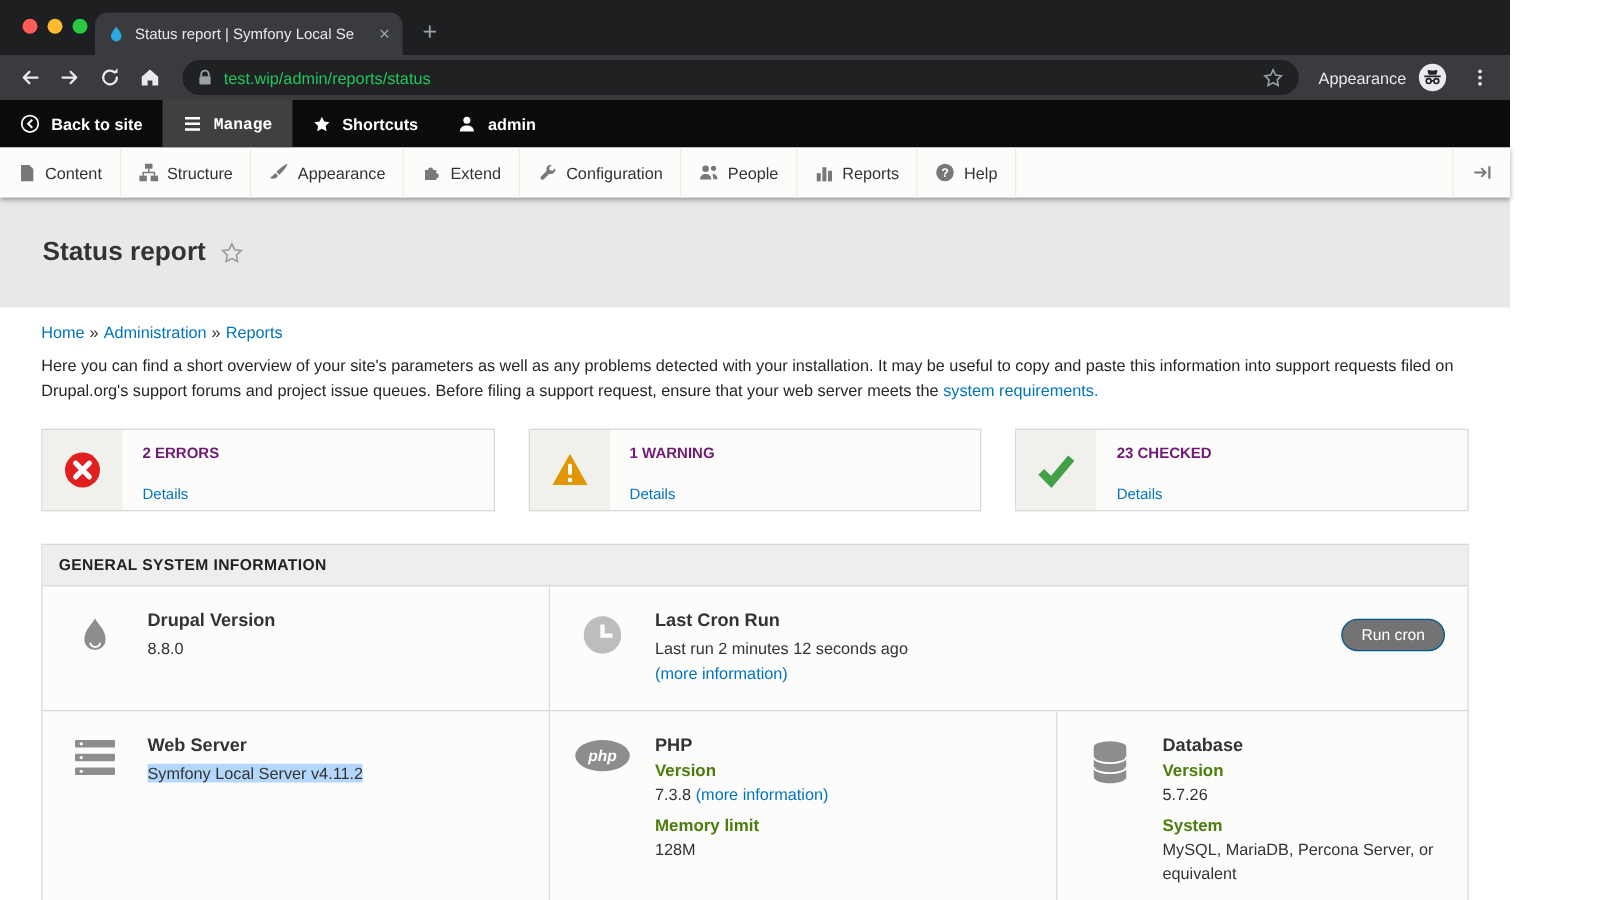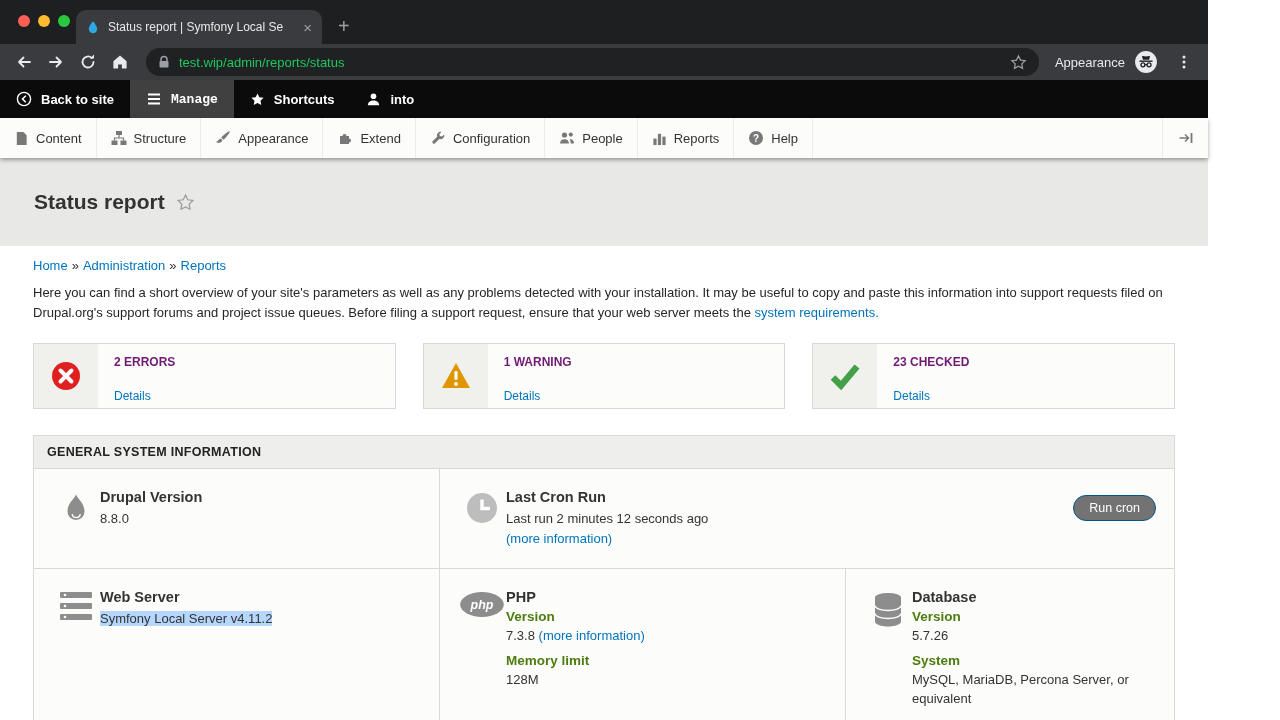--- a/index.html
+++ b/index.html
@@ -54,21 +54,21 @@
   .card { flex:1; border:1px solid #d8d8d6; background:#fcfcfa; display:flex; height:66px; overflow:hidden; }
   .card-icon { width:64px; flex:0 0 64px; background:#f0f0ed; display:flex; align-items:center; justify-content:center; }
   .card-body { padding:11px 16px; }
   .card-label { font-weight:bold; font-size:12px; color:#701a75; margin-bottom:17px; }
 
   .sysinfo { border:1px solid #d8d8d6; background:#fcfcfa; }
   .sysinfo-header { background:#eeeeec; border-bottom:1px solid #d8d8d6; padding:9px 13px; font-size:12.5px; font-weight:bold; color:#222; letter-spacing:0.3px; }
   .si-row { display:grid; }
   .r1 { grid-template-columns:406px 1fr; }
   .r2 { grid-template-columns:406px 406px 1fr; border-top:1px solid #d8d8d6; }
-  .si-cell { padding:20px 18px; display:flex; border-right:1px solid #d8d8d6; position:relative; align-items:flex-start; }
+  .si-cell { padding:20px 18px; display:flex; gap:18px; border-right:1px solid #d8d8d6; position:relative; align-items:flex-start; }
   .si-row .si-cell:last-child { border-right:none; }
   .r1 .si-cell { min-height:96px; }
   .r2 .si-cell { min-height:140px; }
   .si-icon { width:48px; flex:0 0 48px; display:flex; justify-content:center; padding-top:2px; }
   .si-title { font-size:14.5px; font-weight:bold; color:#333; margin-bottom:4px; }
   .si-sub { font-size:13.5px; font-weight:bold; color:#4d7c0f; margin-top:7px; margin-bottom:2px; }
   .si-value { font-size:13px; color:#333; line-height:1.5; }
   .selected { background:#b6d7fd; }
   .run-cron { position:absolute; right:18px; top:26px; background:#737373; color:#fff; border:1px solid #05558a; border-radius:14px; padding:5px 15px; font-size:12.5px; font-family:"Liberation Sans", sans-serif; cursor:pointer; }
 </style>
@@ -179,21 +179,21 @@
       </span>
       <span>Shortcuts</span>
     </div>
     <div class="at-item">
       <span style="display:flex;">
         <svg width="15" height="15" viewBox="0 0 16 16">
             <circle cx="8" cy="4.5" r="3" fill="#fff"></circle>
             <path d="M2 14c0-3.3 2.7-5 6-5s6 1.7 6 5z" fill="#fff"></path>
           </svg>
       </span>
-      <span>into</span>
+      <span>admin</span>
     </div>
   </div>
 
   <div class="menubar">
     <div class="mb-item">
       <span class="mb-icon">
         <svg width="15" height="15" viewBox="0 0 16 16">
             <path d="M3 1h7l3.5 3.5V15H3z" fill="#787878"></path>
           </svg>
       </span>

